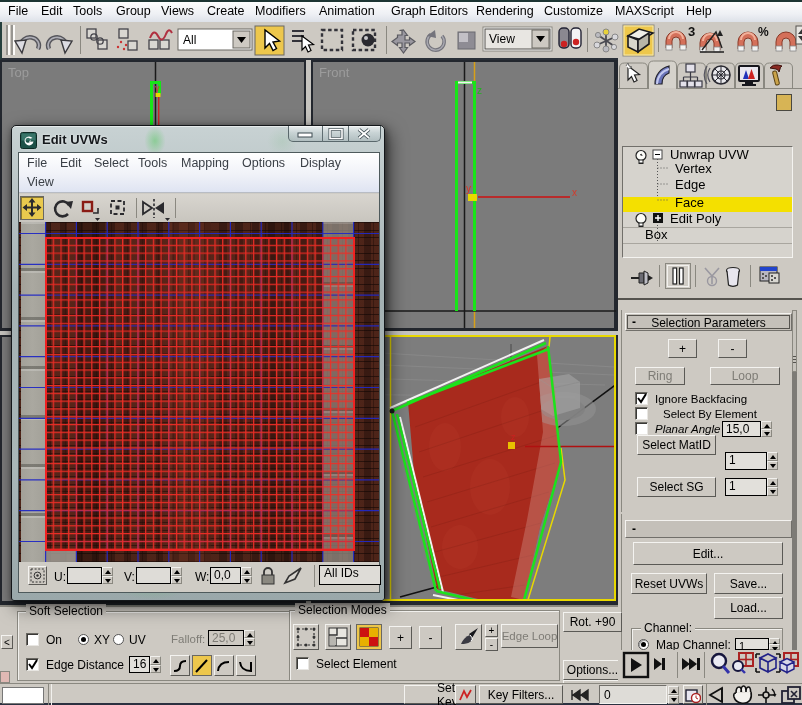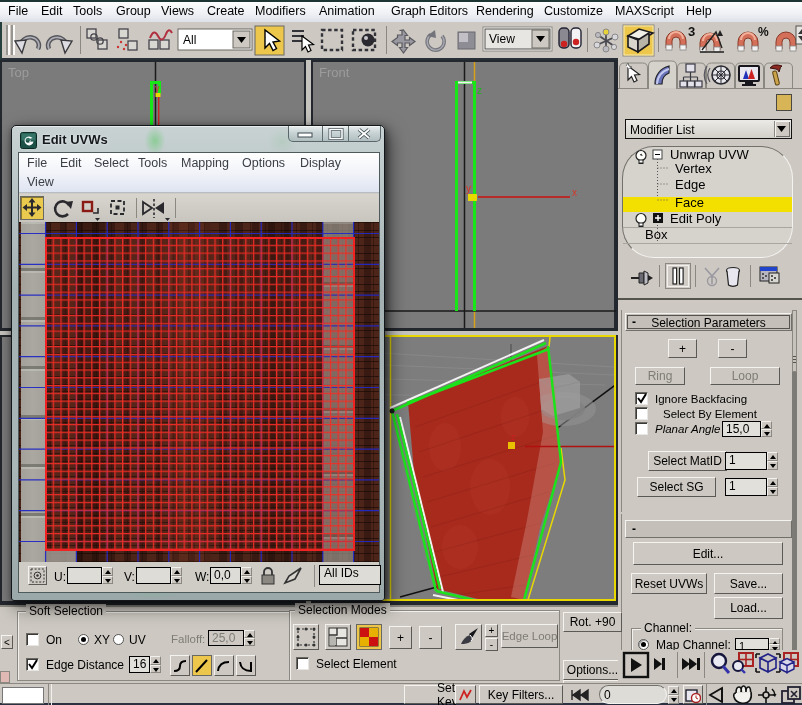--- a/index.html
+++ b/index.html
@@ -2,21 +2,21 @@
 <html><head><meta charset="utf-8">
 <style>
 html,body{margin:0;padding:0;}
 *{box-sizing:border-box;}
 #root{position:relative;width:802px;height:705px;overflow:hidden;
   font-family:"Liberation Sans",sans-serif;background:#cdc9c2;}
 .abs{position:absolute;}
 .raised{border-top:1px solid #f4f3f0;border-left:1px solid #f4f3f0;
   border-right:1px solid #716f6a;border-bottom:1px solid #716f6a;background:#cdc9c2;}
 .sunken{border-top:1px solid #716f6a;border-left:1px solid #716f6a;
-  border-right:1px solid #f4f3f0;border-bottom:1px solid #f4f3f0;border-radius:32px;}
+  border-right:1px solid #f4f3f0;border-bottom:1px solid #f4f3f0;}
 .btn{border-top:1px solid #f4f3f0;border-left:1px solid #f4f3f0;
   border-right:1px solid #5a5955;border-bottom:1px solid #5a5955;
   background:#cdc9c2;color:#000;display:flex;align-items:center;justify-content:center;}
 .field{background:#e2e0db;border:1px solid #000;color:#000;}
 .spin{position:absolute;width:11px;}
 .spin .u,.spin .d{position:absolute;left:0;width:11px;height:50%;background:#cdc9c2;
  border:1px solid #8a8880;border-top-color:#f1f0ed;border-left-color:#f1f0ed;}
 .spin .u{top:0}.spin .d{bottom:0}
 .spin .u:after{content:"";position:absolute;left:2px;top:2px;border-left:3px solid transparent;border-right:3px solid transparent;border-bottom:4px solid #000;}
 .spin .d:after{content:"";position:absolute;left:2px;top:2px;border-left:3px solid transparent;border-right:3px solid transparent;border-top:4px solid #000;}
@@ -331,27 +331,20 @@
   </g>
 
   <g transform="translate(-24,0)">
   <path d="M 176 8 q 3 -4 8 -3 l 4 1 q -2 1 -2 3 l -1 3 q 0 -2 -3 -3 z" fill="#8a2a22" stroke="#3a100c"></path>
   <rect x="180" y="11" width="4" height="14" rx="1.5" transform="rotate(-14 182 18)" fill="#caa34a" stroke="#5a4212"></rect>
   </g>
  </svg>
 
  <div class="abs" style="left:158px;top:36px;width:16px;height:17px;background:#d7b455;border:1px solid #4a4840;"></div>
 
- <div class="abs" style="left:7px;top:61px;width:167px;height:20px;background:linear-gradient(#eceae6,#d2cfc9);border:1px solid #111;">
-  <span style="position:absolute;left:4px;top:3px;font-size:12px;">Modifier List</span>
-  <div style="position:absolute;right:1px;top:1px;width:16px;height:16px;background:#cdc9c2;border-left:1px solid #8a8880;box-shadow:inset 1px 1px 0 #f4f3f0,inset -1px -1px 0 #6f6d68;"></div>
-  <svg style="position:absolute;right:4px;top:6px;" width="10" height="7">
-          <path d="M 0 0 l 9 0 l -4.5 6 z" fill="#000"></path>
-        </svg>
- </div>
 
  <div class="abs sunken" style="left:4px;top:88px;width:171px;height:112px;background:#d6d3cd;">
   <svg width="169" height="110" viewBox="0 0 169 110">
 
    <g transform="translate(12,3)">
     <circle cx="6" cy="5.5" r="5" fill="#fcfcf8" stroke="#222" stroke-width="1.2"></circle>
     <path d="M 4 10 l 4 0 l 0 3 l -4 0 z M 3.5 13.5 l 5 0" stroke="#222" fill="#fff" stroke-width="1"></path>
     <path d="M 5 5 q 2 -2 2 1" fill="none" stroke="#222"></path>
    </g>
    <rect x="30" y="3" width="9" height="9" fill="#fff" stroke="#444"></rect>
@@ -431,21 +424,21 @@
  <span class="lbl" style="left:37px;top:335px;font-size:11.5px;">Ignore Backfacing</span>
  <div class="chk" style="left:17px;top:349px;"></div>
  <span class="lbl" style="left:37px;top:350px;font-size:11.5px;margin-left:8px;">Select By Element</span>
  <div class="chk" style="left:17px;top:364px;"></div>
  <span class="lbl" style="left:37px;top:365px;font-size:11.5px;font-style:italic;">Planar Angle</span>
  <div class="abs field" style="left:104px;top:363px;width:39px;height:16px;"><span style="margin-left:3px;font-size:12px;">15,0</span></div>
  <div class="spin" style="left:143px;top:363px;height:16px;">
         <div class="u"></div>
         <div class="d"></div>
       </div>
- <div class="abs btn" style="left:19px;top:393px;width:79px;height:20px;font-size:12px;margin-left:11px;">Select MatID</div>
+ <div class="abs btn" style="left:19px;top:377px;width:79px;height:20px;font-size:12px;">Select MatID</div>
  <div class="abs field" style="left:107px;top:394px;width:42px;height:18px;"><span style="margin-left:3px;font-size:12px;">1</span></div>
  <div class="spin" style="left:149px;top:394px;height:18px;">
         <div class="u"></div>
         <div class="d"></div>
       </div>
  <div class="abs btn" style="left:19px;top:419px;width:79px;height:20px;font-size:12px;">Select SG</div>
  <div class="abs field" style="left:107px;top:420px;width:42px;height:18px;"><span style="margin-left:3px;font-size:12px;">1</span></div>
  <div class="spin" style="left:149px;top:420px;height:18px;">
         <div class="u"></div>
         <div class="d"></div>

